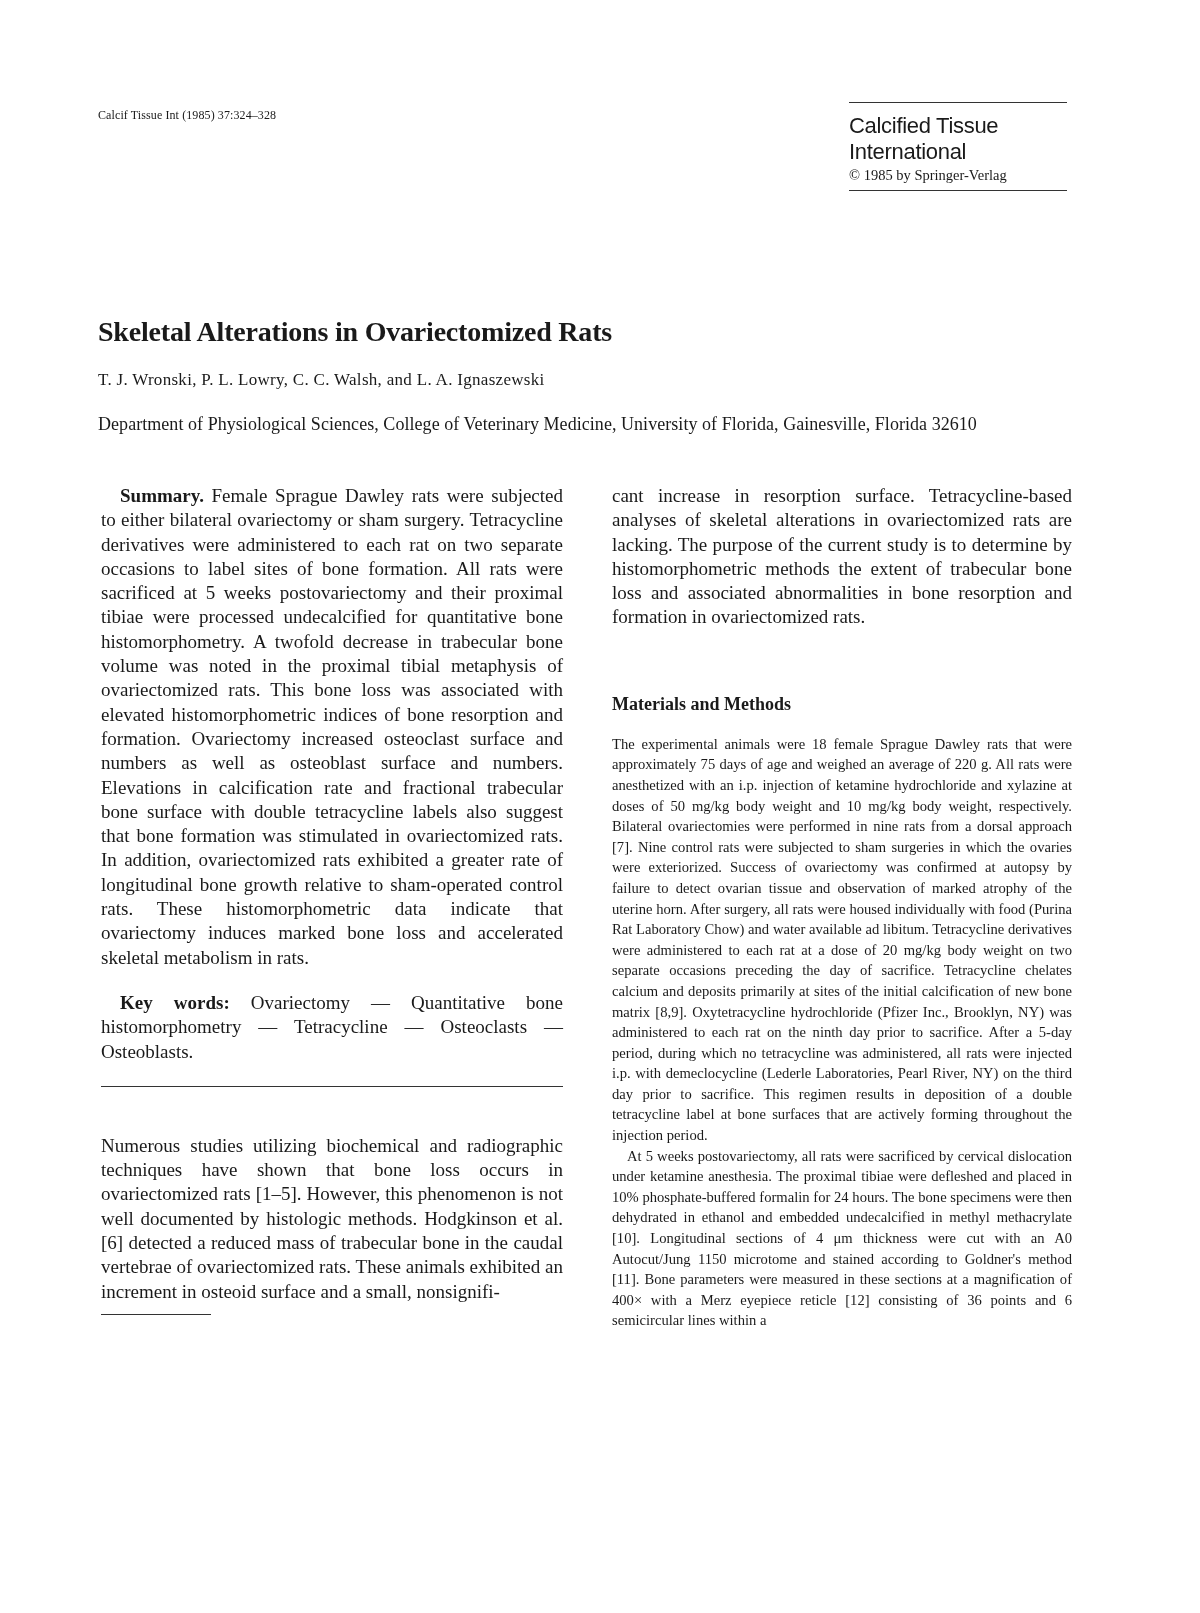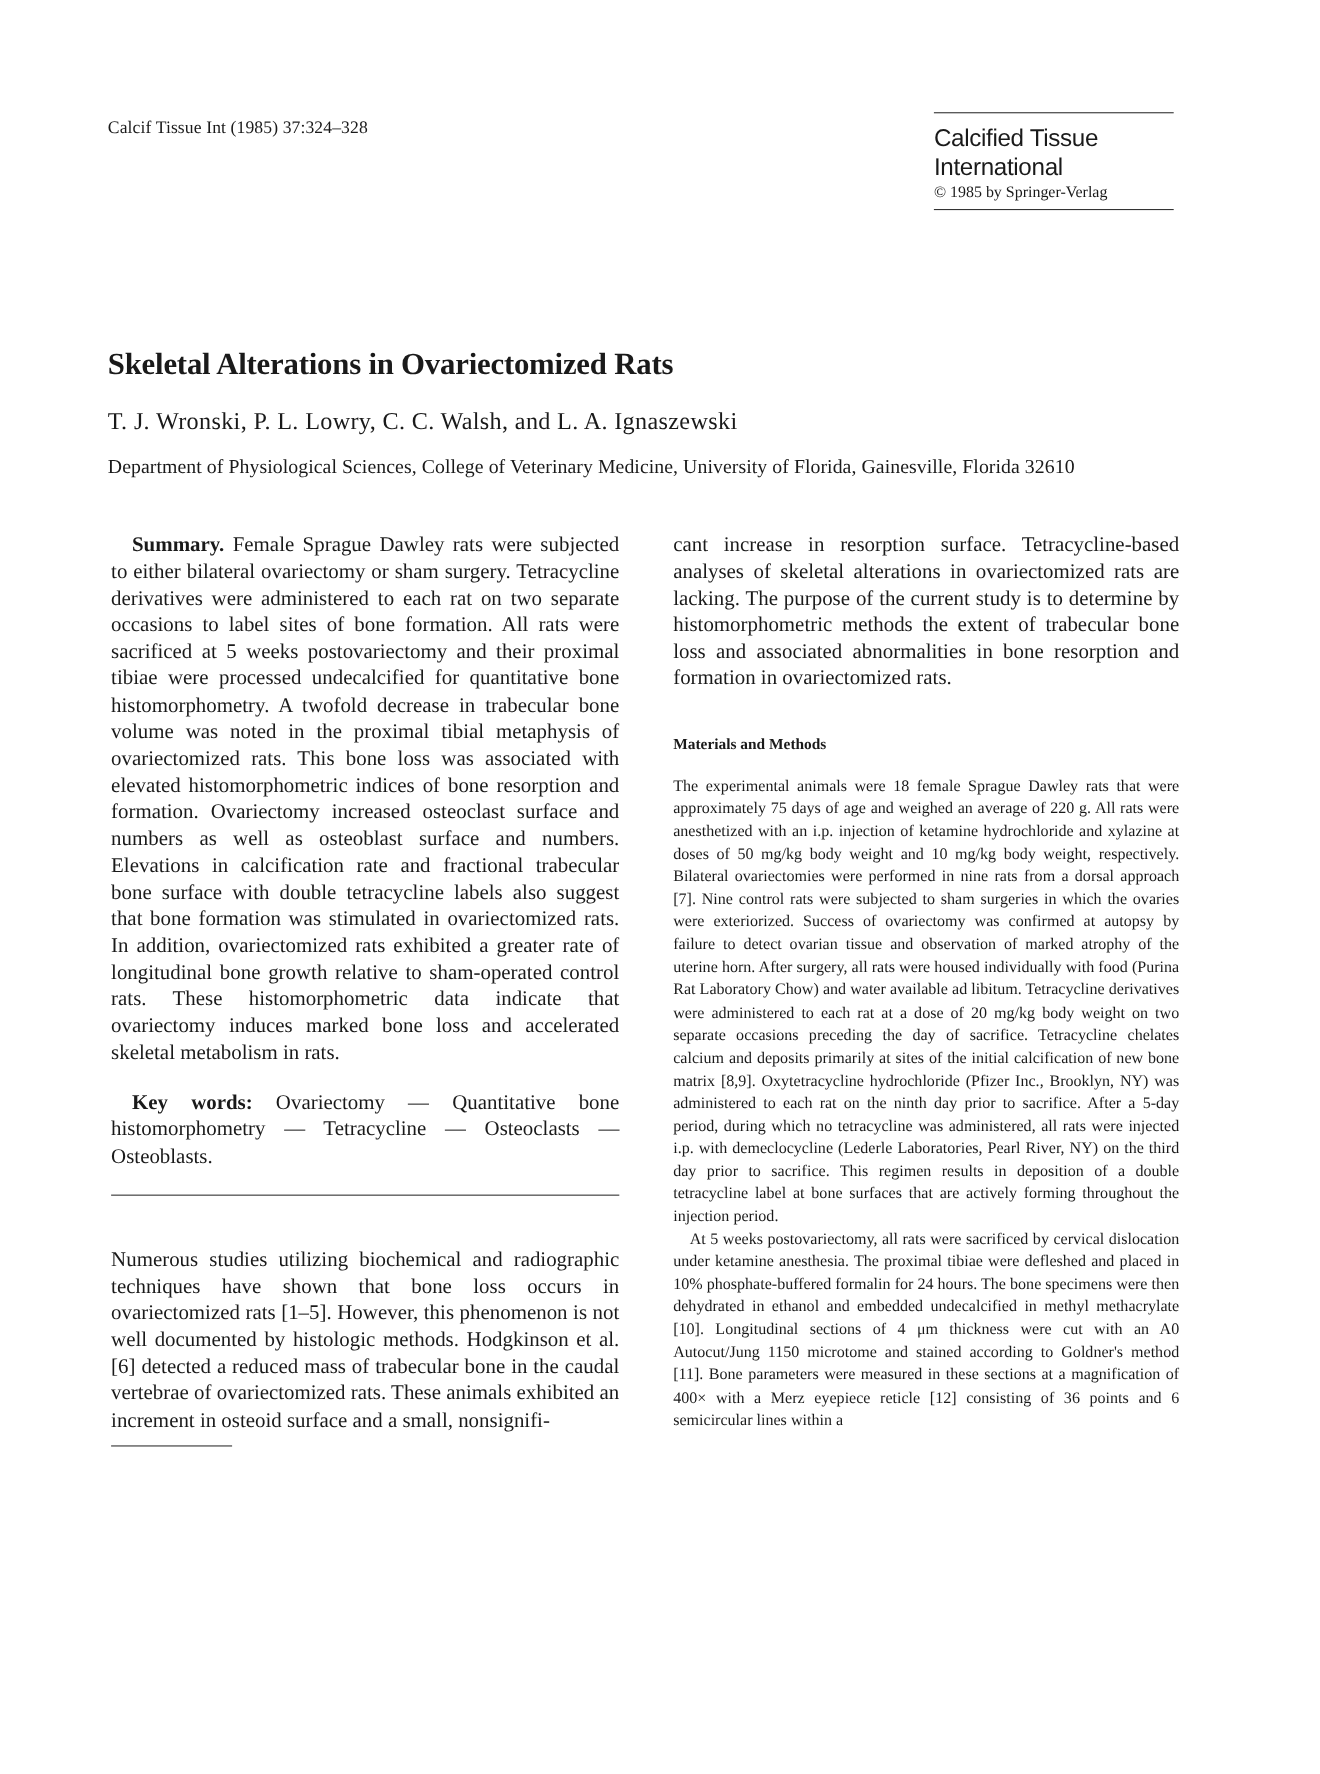--- a/index.html
+++ b/index.html
@@ -8,21 +8,21 @@
       height: 1613px;
       position: relative;
       color: #1a1a1a;
       font-family: "Liberation Serif", "DejaVu Serif", serif;
       overflow: hidden;
     }
     .abs { position: absolute; }
 
     .citation {
       left: 98px; top: 108px;
-      font-size: 16px;
+      font-size: 12px;
       letter-spacing: 0.1px;
     }
     .journal-box {
       left: 849px; top: 102px; width: 218px;
     }
     .journal-box .rule-top {
       height: 0; border-top: 1.5px solid #333; margin-bottom: 10px;
     }
     .journal-box .rule-bottom {
       height: 0; border-top: 1.5px solid #333; margin-top: 6px;
@@ -40,21 +40,21 @@
     }
 
     .title {
       left: 98px; top: 316px;
       font-size: 28px;
       font-weight: bold;
       letter-spacing: -0.2px;
     }
     .authors {
       left: 98px; top: 370px;
-      font-size: 22px;
+      font-size: 17px;
       letter-spacing: 0.3px;
     }
     .affiliation {
       left: 98px; top: 414px;
       font-size: 18px;
       letter-spacing: 0.05px;
     }
 
     .col-left {
       left: 101px; top: 484px; width: 462px;
@@ -85,23 +85,23 @@
       height: 0; border-top: 1.2px solid #333;
       width: 110px; margin-top: 10px;
     }
     .footnote {
       font-size: 14.5px;
       margin-top: 8px;
     }
     .footnote i { font-style: italic; }
 
     .section-heading {
-      font-size: 14px;
+      font-size: 18px;
       font-weight: bold;
-      margin-top: 40px;
+      margin-top: 64px;
       margin-bottom: 19px;
     }
     .small-para {
       font-size: 14.6px;
       line-height: 20.6px;
       text-align: justify;
       margin: 0;
     }
     .indent { text-indent: 15px; }
   </style>

